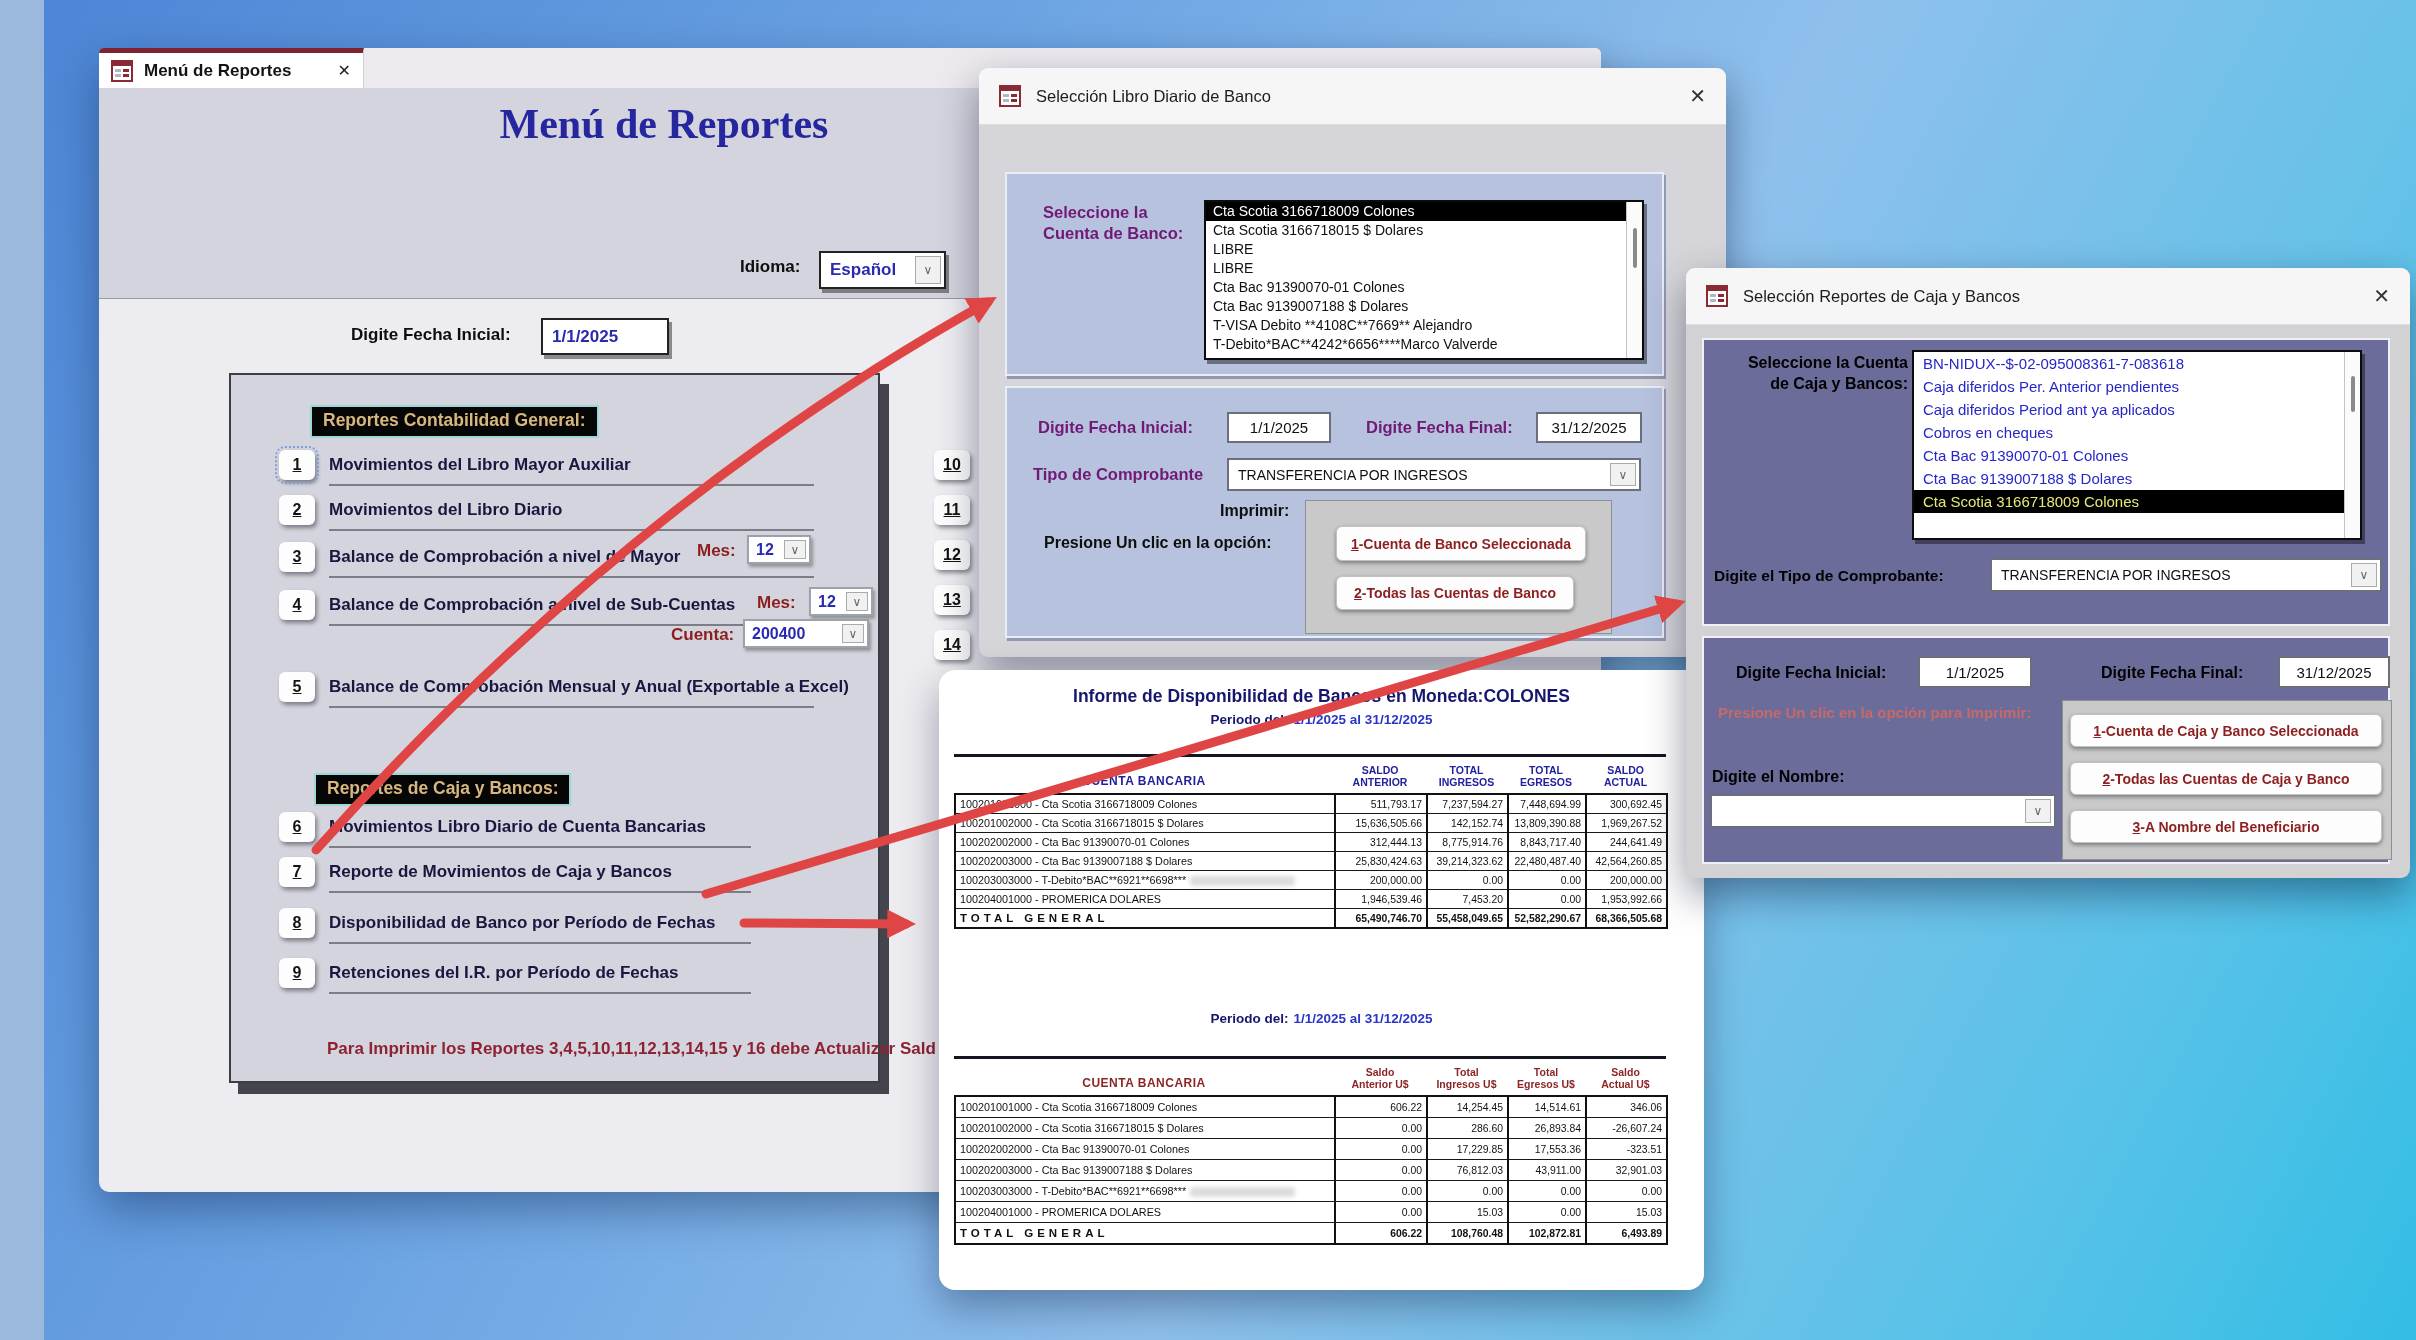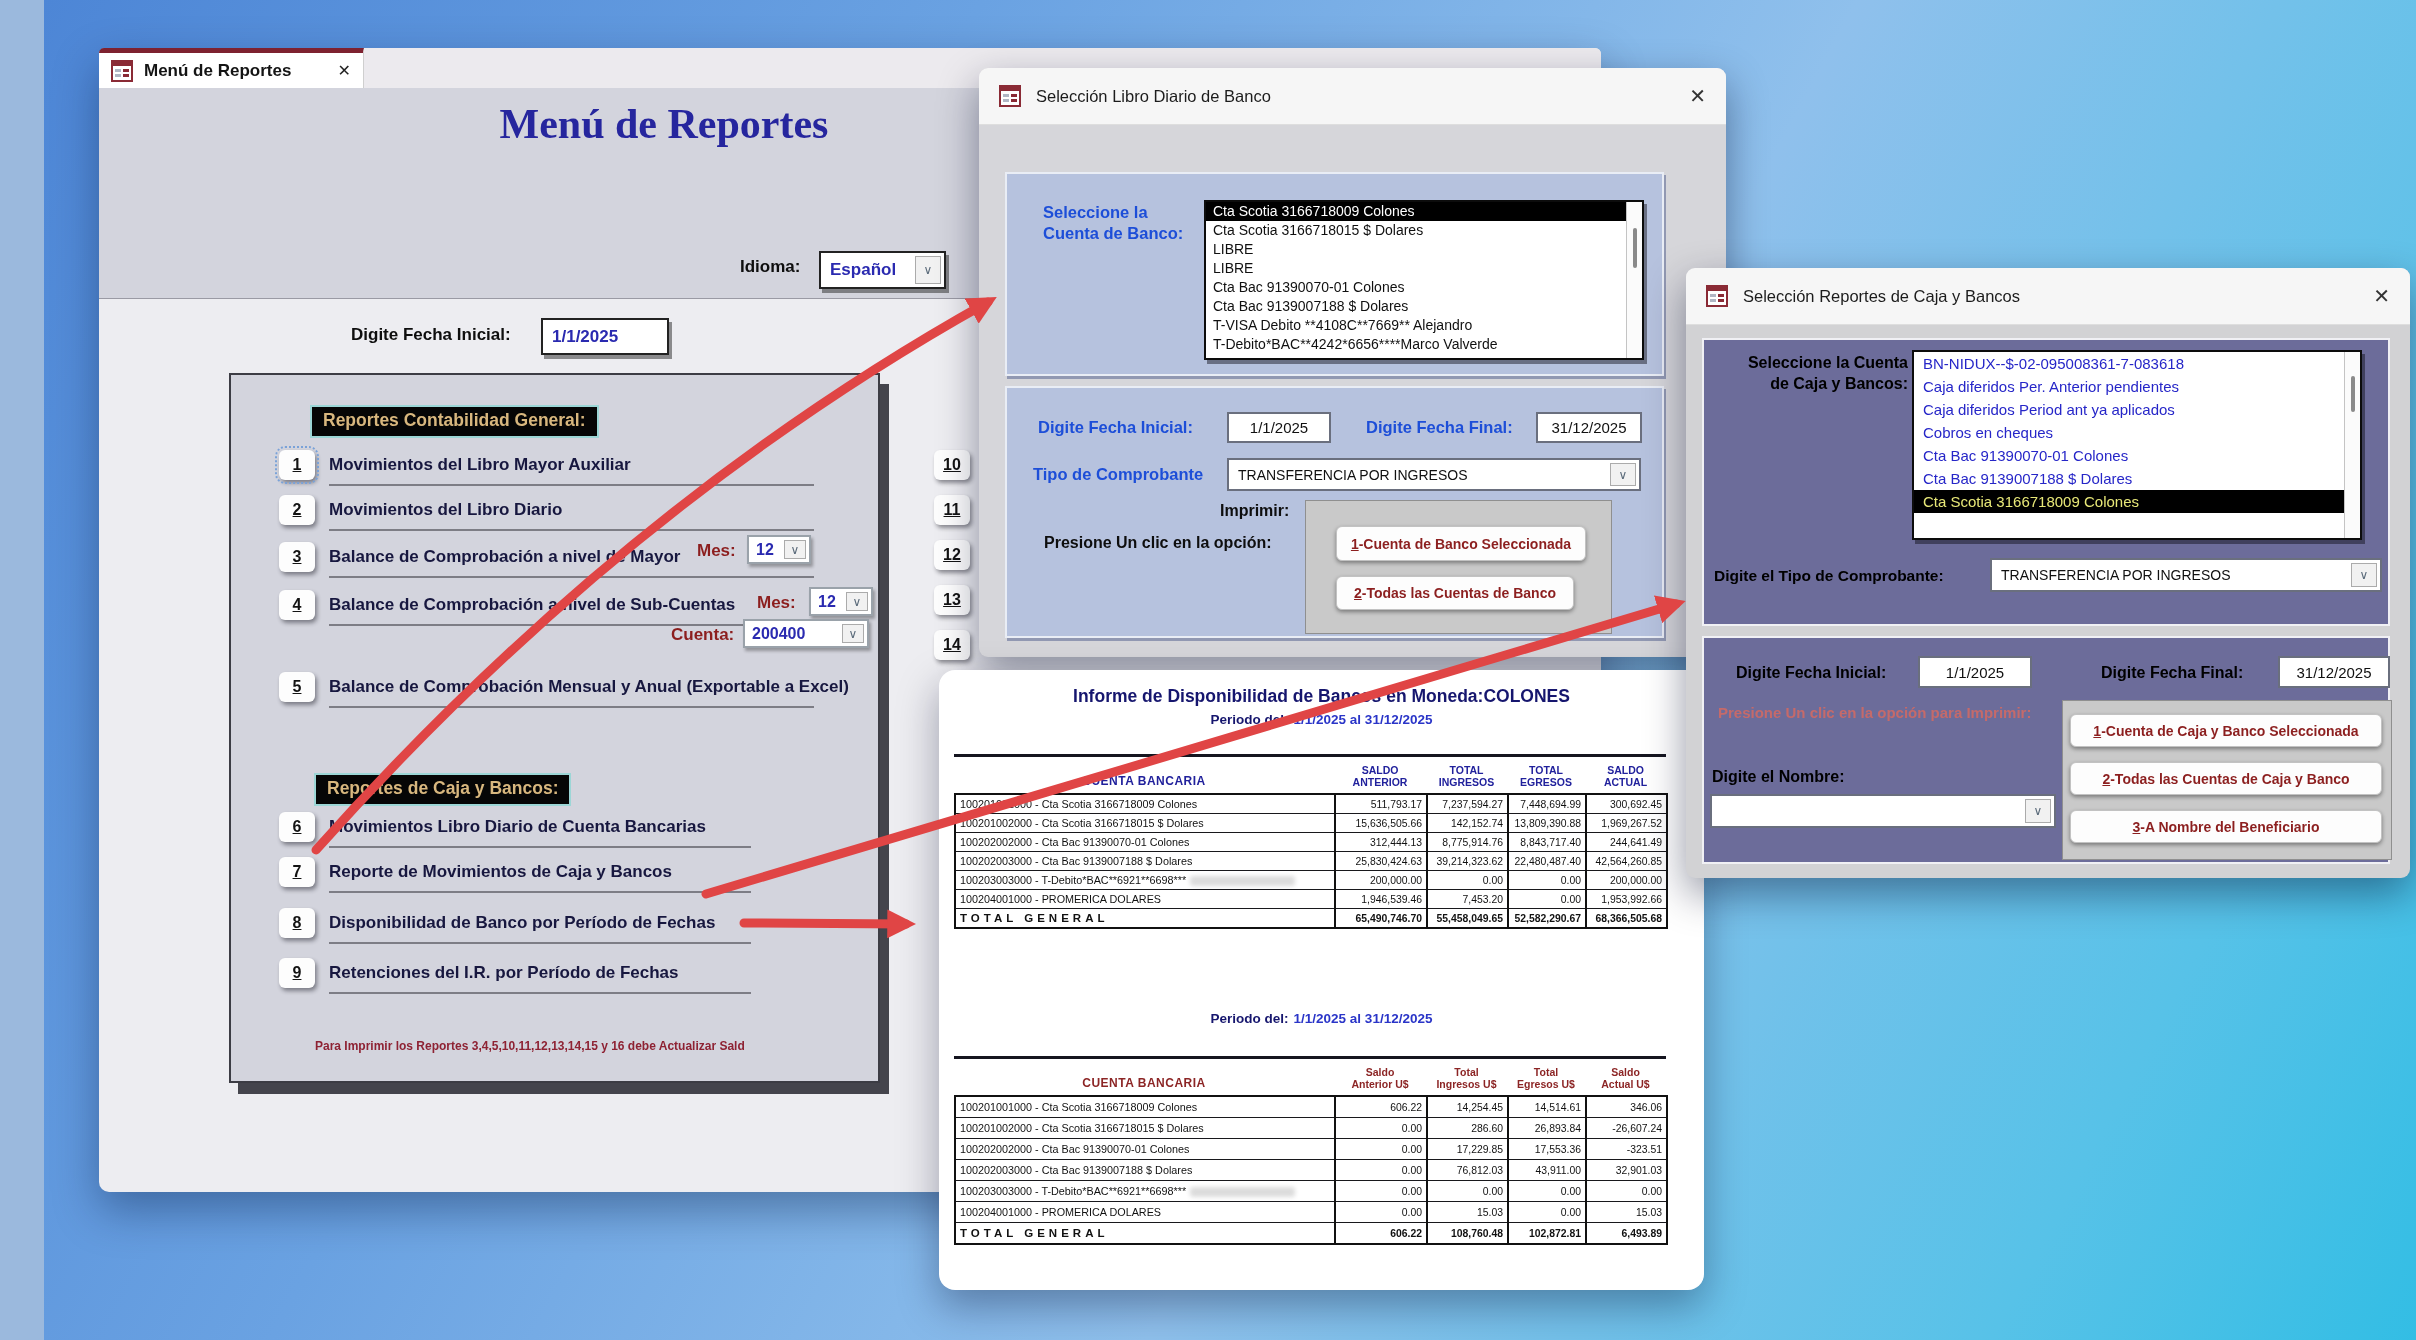--- a/index.html
+++ b/index.html
@@ -43,21 +43,21 @@
     font-weight:bold;font-size:16px;color:#131313;text-align:center;line-height:30px;text-decoration:underline;}
   .mrow .numbtn{position:absolute;left:0;top:0;}
   .numbtn.focus{outline:2px dotted #7aa2d8;outline-offset:2px;}
   .mlabel{position:absolute;left:50px;top:5px;font-weight:bold;font-size:17px;color:#17173f;white-space:nowrap;}
   .mline{position:absolute;left:50px;right:0;bottom:-4px;border-bottom:2px solid #7d7d85;}
   .w1{width:535px;} .w2{width:472px;}
   .redlabel{position:absolute;color:#8c1e1e;font-weight:bold;font-size:17px;white-space:nowrap;}
   .mini-combo{position:absolute;background:#fff;border:2px solid #9aa2aa;box-shadow:2px 3px 3px rgba(0,0,0,.3);
     display:flex;align-items:center;box-sizing:border-box;}
   .mini-combo .val{color:#2a2ab0;font-weight:bold;font-size:16px;padding-left:7px;}
-  #footer-note{position:absolute;left:84px;top:664px;font-weight:bold;font-size:12px;color:#8e2233;white-space:nowrap;}
+  #footer-note{position:absolute;left:96px;top:664px;font-weight:bold;font-size:17px;color:#8e2233;white-space:nowrap;}
   #side-btns{position:absolute;left:835px;top:402px;width:36px;display:flex;flex-direction:column;gap:15px;}
   
   .dlg{position:absolute;border-radius:9px;box-shadow:0 16px 40px rgba(0,10,40,.42);}
   .dlg-titlebar{position:absolute;left:0;top:0;right:0;height:57px;background:#f6f6f6;border-radius:9px 9px 0 0;
     border-bottom:1px solid #dedede;display:flex;align-items:center;gap:15px;padding:0 20px;box-sizing:border-box;}
   .dlg-title{font-size:16.5px;color:#1c1c1c;white-space:nowrap;}
   .dlg-close{margin-left:auto;font-size:20px;color:#333;cursor:default;}
   .wbtn{position:absolute;background:#fdfdfd;border:1px solid #c2c2c2;border-radius:6px;
     box-shadow:0 2px 4px rgba(0,0,0,.4);color:#8c1f1f;font-weight:bold;font-size:14px;
     display:flex;align-items:center;justify-content:center;white-space:nowrap;box-sizing:border-box;}
@@ -65,21 +65,21 @@
   .dlg-input{position:absolute;background:#fff;border:2px solid #6a6f7e;display:flex;align-items:center;
     justify-content:center;box-sizing:border-box;}
   .dlg-input .val{color:#101010;font-size:15px;white-space:nowrap;}
   .dlg-combo{position:absolute;background:#fff;border:2px solid #6a6f7e;display:flex;align-items:center;box-sizing:border-box;}
   .dlg-combo .val{color:#101010;font-size:14px;padding-left:9px;white-space:nowrap;}
   
   #dlg-libro{left:935px;top:68px;width:747px;height:589px;background:#d6d6da;z-index:20;}
   .panel-blue{position:absolute;background:#b6c2de;border:2px solid #e9edf5;box-shadow:2px 3px 0 #9198b2;box-sizing:border-box;}
   #lp1{left:26px;top:104px;width:659px;height:204px;}
   #lp2{left:26px;top:318px;width:659px;height:252px;}
-  .bluelabel{position:absolute;color:#1d4ed8;font-weight:bold;font-size:16.5px;line-height:21px;white-space:nowrap;}
+  .bluelabel{position:absolute;color:#701a75;font-weight:bold;font-size:16.5px;line-height:21px;white-space:nowrap;}
   .listbox{position:absolute;background:#fff;border:2px solid #0c0c0c;overflow:hidden;box-shadow:3px 4px 0 rgba(10,10,20,.45);}
   #libro-list{left:197px;top:26px;width:436px;height:156px;}
   #libro-list .lb-item{height:19px;line-height:19px;font-size:14px;color:#101010;padding:0 26px 0 7px;white-space:nowrap;}
   #libro-list .lb-item.sel{background:#000;color:#fff;}
   .vscroll{position:absolute;right:0;top:0;bottom:0;width:15px;background:#fbfbfb;border-left:1px solid #c4c4c4;}
   .vthumb{position:absolute;right:5px;width:4px;background:#8a8a8a;border-radius:2px;}
   .blackbtnlbl{position:absolute;color:#0e0e0e;font-weight:bold;font-size:16px;white-space:nowrap;}
   
   #report-win{position:absolute;left:895px;top:670px;width:765px;height:620px;background:#fff;
     border-radius:16px;box-shadow:0 16px 40px rgba(0,10,40,.35);z-index:30;}

